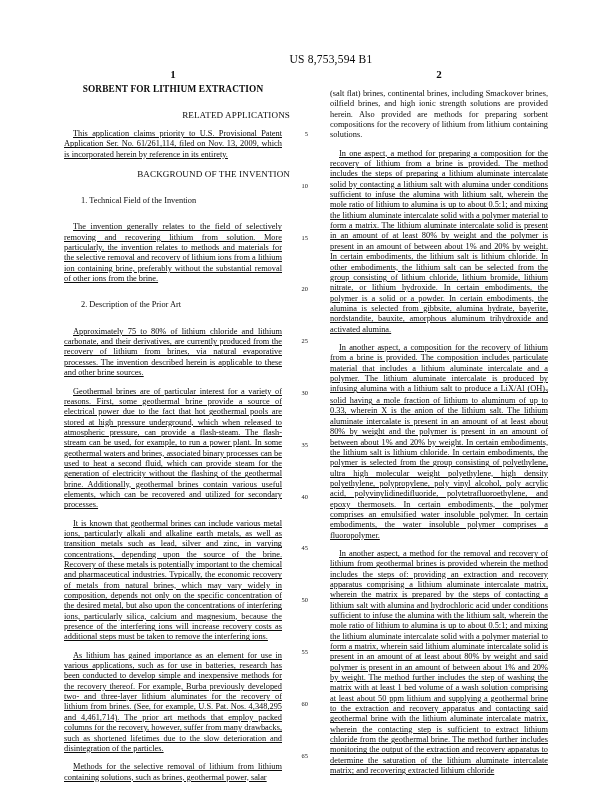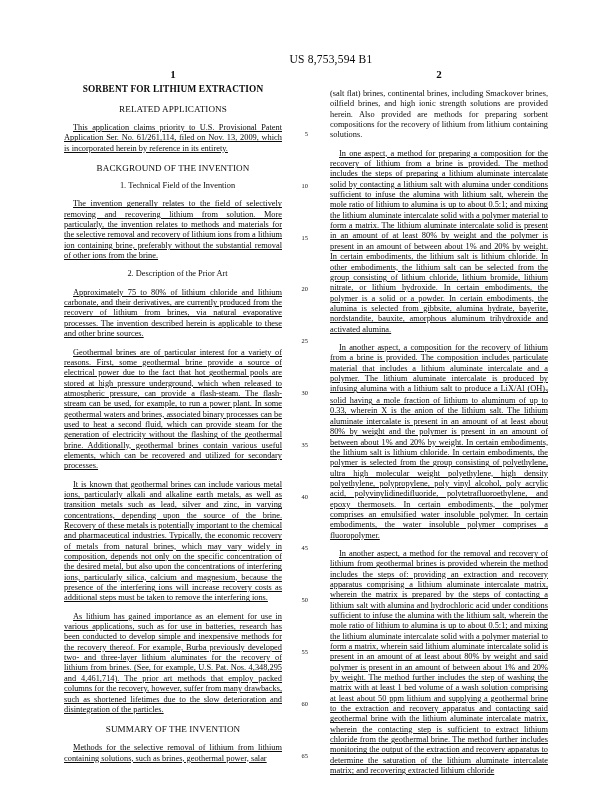--- a/index.html
+++ b/index.html
@@ -59,48 +59,48 @@
     line-height: 13px;
     margin: 0 0 3px 0;
   }
 
   .doc-title {
     text-align: center;
     font-weight: bold;
     font-size: 9.3px;
     letter-spacing: 0.15px;
     line-height: 11px;
-    margin: 0 0 9px 0;
+    margin: 0 0 15px 0;
   }
 
   .section-head {
-    text-align: center;
+    text-align: right;
     font-size: 9.1px;
     line-height: 11px;
     margin: 9px 0 7px 0;
     letter-spacing: 0.1px;
   }
 
   p.body {
     margin: 8px;
     font-size: 8.35px;
     line-height: 10.35px;
     text-align: justify;
     text-justify: inter-word;
     hyphens: none;
   }
   p.body.indent { text-indent: 9px; text-decoration: underline; }
   p.body.flush  { text-indent: 0; }
 
   .subhead {
-    margin: 0;
+    margin: 16px;
     font-size: 8.35px;
     line-height: 10.35px;
     text-indent: 9px;
-    text-align: center;
+    text-align: left;
   }
 
   sub { font-size: 0.72em; vertical-align: -0.25em; }
 
   
   .linenums {
     position: absolute;
     top: 68px;
     left: 292px;
     width: 16px;
@@ -130,21 +130,20 @@
         <div class="section-head">RELATED APPLICATIONS</div>
         <p class="body indent">This application claims priority to U.S. Provisional Patent Application Ser. No. 61/261,114, filed on Nov. 13, 2009, which is incorporated herein by reference in its entirety.</p>
         <div class="section-head">BACKGROUND OF THE INVENTION</div>
         <p class="subhead">1. Technical Field of the Invention</p>
         <p class="body indent">The invention generally relates to the field of selectively removing and recovering lithium from solution. More particularly, the invention relates to methods and materials for the selective removal and recovery of lithium ions from a lithium ion containing brine, preferably without the substantial removal of other ions from the brine.</p>
         <p class="subhead">2. Description of the Prior Art</p>
         <p class="body indent">Approximately 75 to 80% of lithium chloride and lithium carbonate, and their derivatives, are currently produced from the recovery of lithium from brines, via natural evaporative processes. The invention described herein is applicable to these and other brine sources.</p>
         <p class="body indent">Geothermal brines are of particular interest for a variety of reasons. First, some geothermal brine provide a source of electrical power due to the fact that hot geothermal pools are stored at high pressure underground, which when released to atmospheric pressure, can provide a flash-steam. The flash-stream can be used, for example, to run a power plant. In some geothermal waters and brines, associated binary processes can be used to heat a second fluid, which can provide steam for the generation of electricity without the flashing of the geothermal brine. Additionally, geothermal brines contain various useful elements, which can be recovered and utilized for secondary processes.</p>
         <p class="body indent">It is known that geothermal brines can include various metal ions, particularly alkali and alkaline earth metals, as well as transition metals such as lead, silver and zinc, in varying concentrations, depending upon the source of the brine. Recovery of these metals is potentially important to the chemical and pharmaceutical industries. Typically, the economic recovery of metals from natural brines, which may vary widely in composition, depends not only on the specific concentration of the desired metal, but also upon the concentrations of interfering ions, particularly silica, calcium and magnesium, because the presence of the interfering ions will increase recovery costs as additional steps must be taken to remove the interfering ions.</p>
         <p class="body indent">As lithium has gained importance as an element for use in various applications, such as for use in batteries, research has been conducted to develop simple and inexpensive methods for the recovery thereof. For example, Burba previously developed two- and three-layer lithium aluminates for the recovery of lithium from brines. (See, for example, U.S. Pat. Nos. 4,348,295 and 4,461,714). The prior art methods that employ packed columns for the recovery, however, suffer from many drawbacks, such as shortened lifetimes due to the slow deterioration and disintegration of the particles.</p>
-        <div class="section-head">SUMMARY OF THE INVENTION</div>
         <p class="body indent">Methods for the selective removal of lithium from lithium containing solutions, such as brines, geothermal power, salar</p>
       </div>
     <div class="col col-right" id="col-1">
         <div class="col-num">2</div>
         <p class="body flush">(salt flat) brines, continental brines, including Smackover brines, oilfield brines, and high ionic strength solutions are provided herein. Also provided are methods for preparing sorbent compositions for the recovery of lithium from lithium containing solutions.</p>
         <p class="body indent">In one aspect, a method for preparing a composition for the recovery of lithium from a brine is provided. The method includes the steps of preparing a lithium aluminate intercalate solid by contacting a lithium salt with alumina under conditions sufficient to infuse the alumina with lithium salt, wherein the mole ratio of lithium to alumina is up to about 0.5:1; and mixing the lithium aluminate intercalate solid with a polymer material to form a matrix. The lithium aluminate intercalate solid is present in an amount of at least 80% by weight and the polymer is present in an amount of between about 1% and 20% by weight. In certain embodiments, the lithium salt is lithium chloride. In other embodiments, the lithium salt can be selected from the group consisting of lithium chloride, lithium bromide, lithium nitrate, or lithium hydroxide. In certain embodiments, the polymer is a solid or a powder. In certain embodiments, the alumina is selected from gibbsite, alumina hydrate, bayerite, nordstandite, bauxite, amorphous aluminum trihydroxide and activated alumina.</p>
         <p class="body indent"><span>In another aspect, a composition for the recovery of lithium from a brine is provided. The composition includes particulate material that includes a lithium aluminate intercalate and a polymer. The lithium aluminate intercalate is produced by infusing alumina with a lithium salt to produce a LiX/Al (OH)</span><sub>3</sub><span> solid having a mole fraction of lithium to aluminum of up to 0.33, wherein X is the anion of the lithium salt. The lithium aluminate intercalate is present in an amount of at least about 80% by weight and the polymer is present in an amount of between about 1% and 20% by weight. In certain embodiments, the lithium salt is lithium chloride. In certain embodiments, the polymer is selected from the group consisting of polyethylene, ultra high molecular weight polyethylene, high density polyethylene, polypropylene, poly vinyl alcohol, poly acrylic acid, polyvinylidinedifluoride, polytetrafluoroethylene, and epoxy thermosets. In certain embodiments, the polymer comprises an emulsified water insoluble polymer. In certain embodiments, the water insoluble polymer comprises a fluoropolymer.</span></p>
         <p class="body indent">In another aspect, a method for the removal and recovery of lithium from geothermal brines is provided wherein the method includes the steps of: providing an extraction and recovery apparatus comprising a lithium aluminate intercalate matrix, wherein the matrix is prepared by the steps of contacting a lithium salt with alumina and hydrochloric acid under conditions sufficient to infuse the alumina with the lithium salt, wherein the mole ratio of lithium to alumina is up to about 0.5:1; and mixing the lithium aluminate intercalate solid with a polymer material to form a matrix, wherein said lithium aluminate intercalate solid is present in an amount of at least about 80% by weight and said polymer is present in an amount of between about 1% and 20% by weight. The method further includes the step of washing the matrix with at least 1 bed volume of a wash solution comprising at least about 50 ppm lithium and supplying a geothermal brine to the extraction and recovery apparatus and contacting said geothermal brine with the lithium aluminate intercalate matrix, wherein the contacting step is sufficient to extract lithium chloride from the geothermal brine. The method further includes monitoring the output of the extraction and recovery apparatus to determine the saturation of the lithium aluminate intercalate matrix; and recovering extracted lithium chloride</p>
       </div>
   </div>

